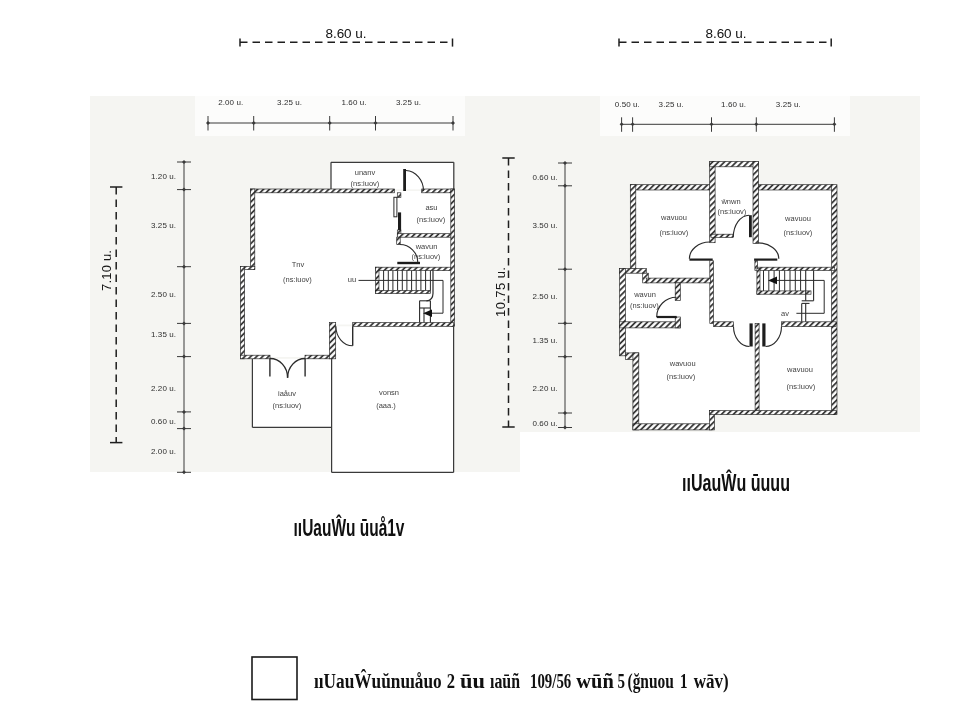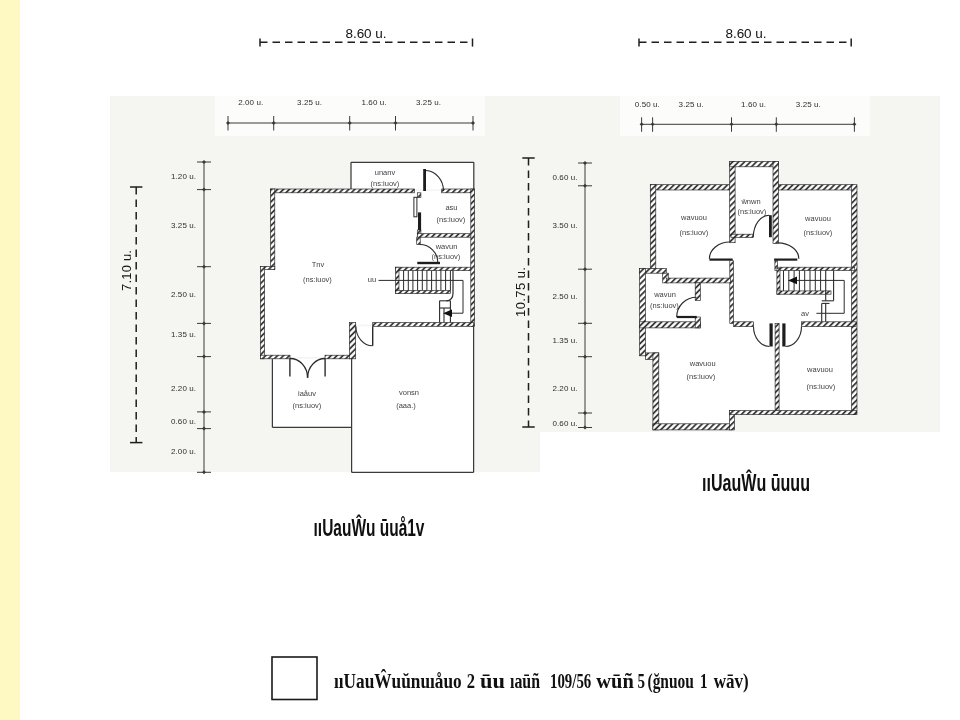--- a/index.html
+++ b/index.html
@@ -1,16 +1,16 @@
 <!DOCTYPE html>
 <html><head>
 <meta charset="utf-8">
 <style>
 html,body{margin:0;padding:0;background:#ffffff;}
-#page{width:880px;height:720px;position:relative;background:#fef9c3;font-family:"Liberation Sans",sans-serif;padding-left:20px;}
+#page{width:880px;height:720px;position:relative;background:#fef9c3;font-family:"Liberation Sans",sans-serif;}
 .lbl{fill:#3f3f3f;font-size:7.5px;font-family:"Liberation Sans",sans-serif;}
 .dim{fill:#2e2e2e;font-size:8px;font-family:"Liberation Sans",sans-serif;}
 .ttl{font-family:"Liberation Sans",sans-serif;}
 .leg{font-family:"Liberation Serif",serif;}
 </style>
 </head>
 <body>
 <div id="page">
 <svg width="960" height="720" viewBox="0 0 960 720">
 <defs>

